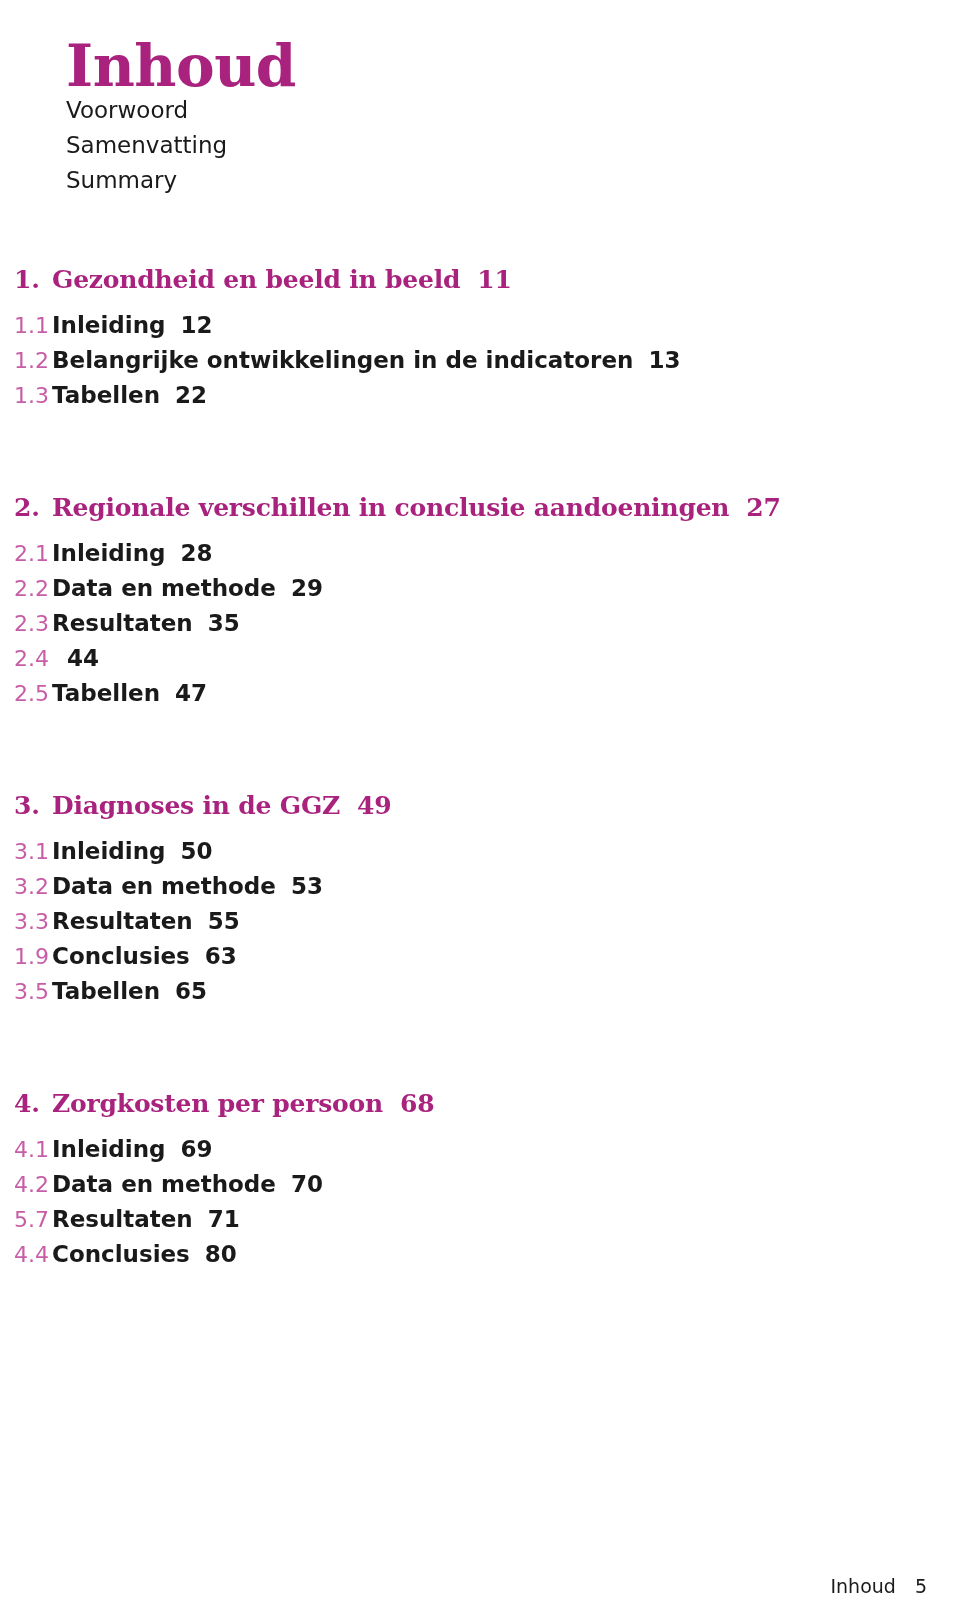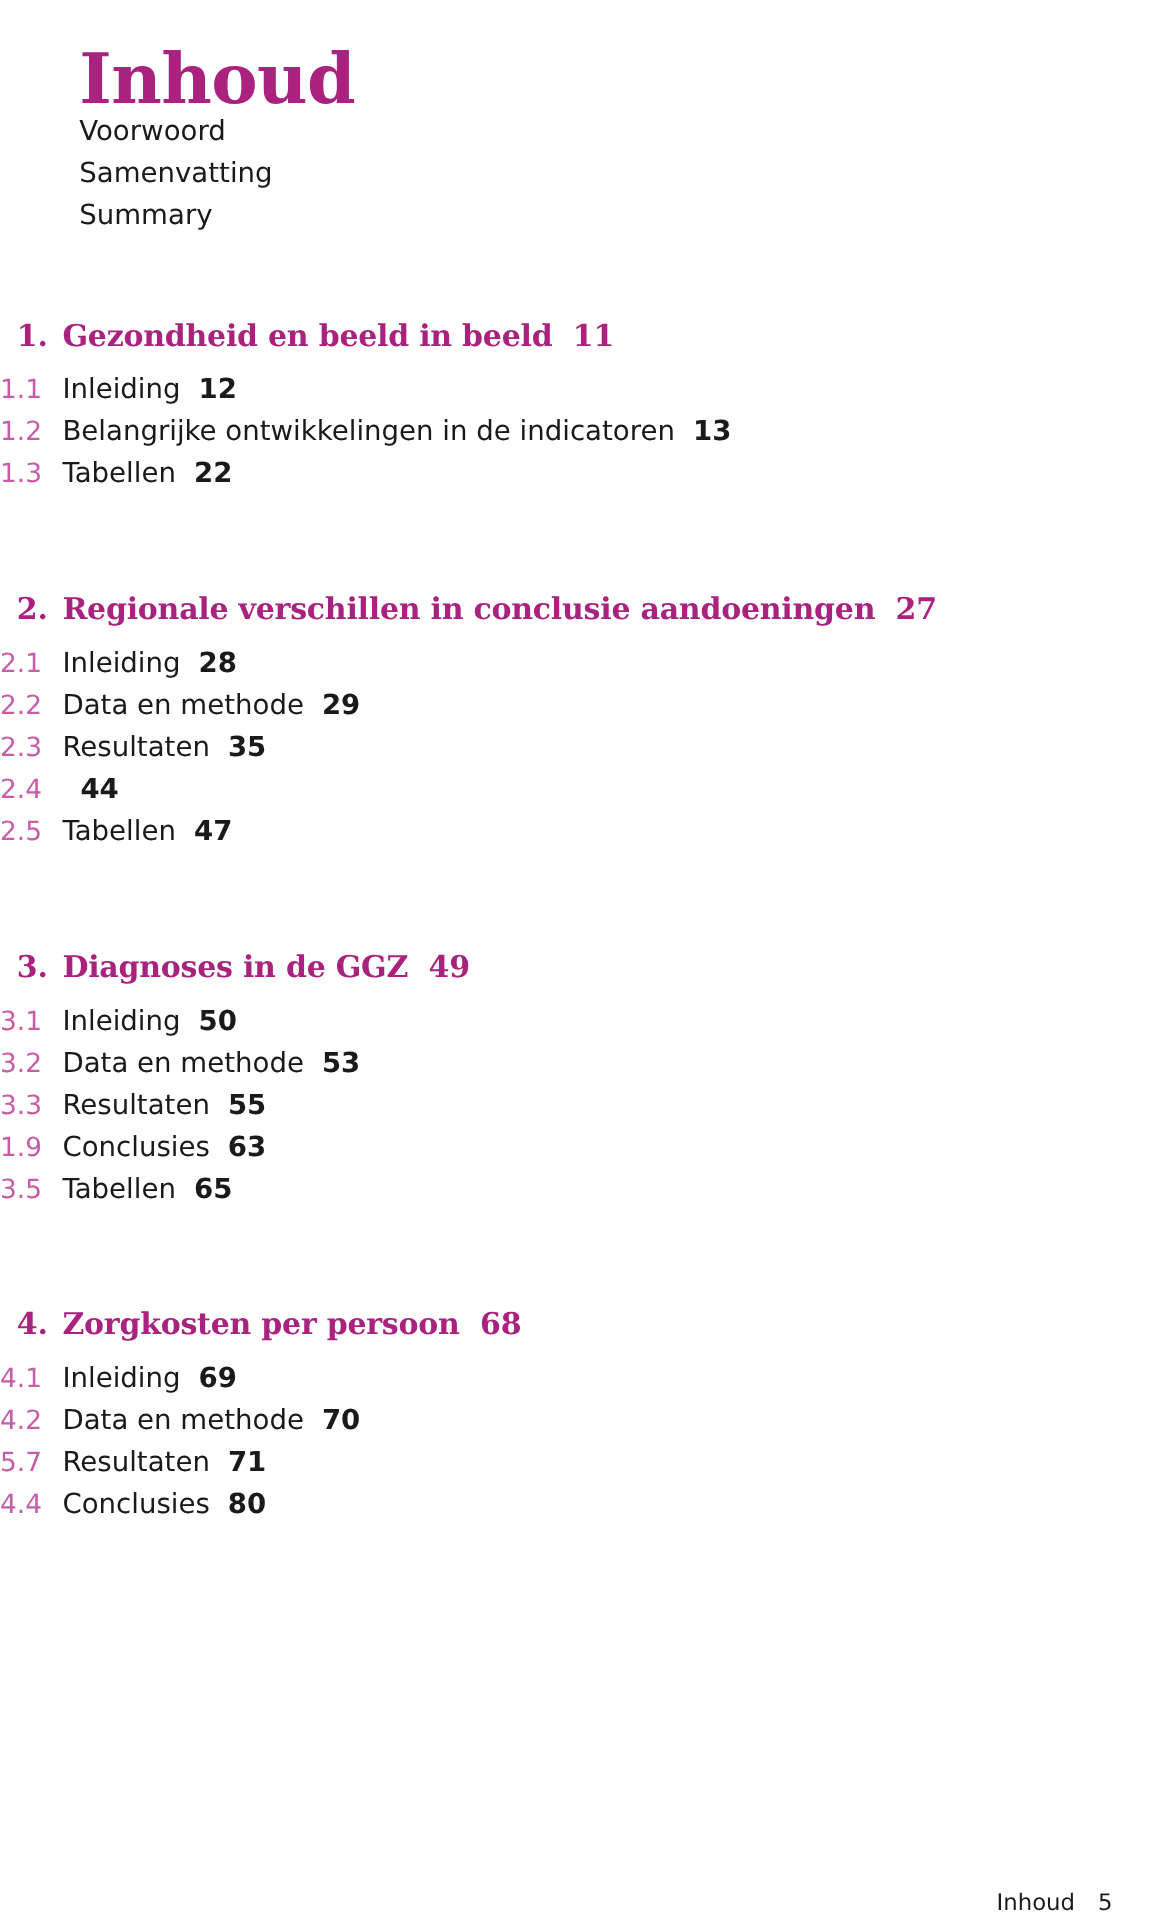--- a/index.html
+++ b/index.html
@@ -89,27 +89,28 @@
 
   
   .sub-row {
     height: 35px;
     font-size: 23px;
     color: #1a1a1a;
   }
   .sub-row .num {
     display: inline-block;
     width: 52px;
+    padding-left: 14px;
     box-sizing: border-box;
     flex: 0 0 52px;
     color: #c75da6;
     font-weight: normal;
     font-size: 22px;
   }
-  .sub-row .label { font-weight: normal; }
+  .sub-row .label { font-weight: bold; }
   .sub-row .page  { font-weight: bold; margin-left: 15px; }
 
   
   .footer {
     position: absolute;
     right: 33px;
     bottom: 9px;
     font-size: 19px;
     color: #1a1a1a;
     white-space: nowrap;

